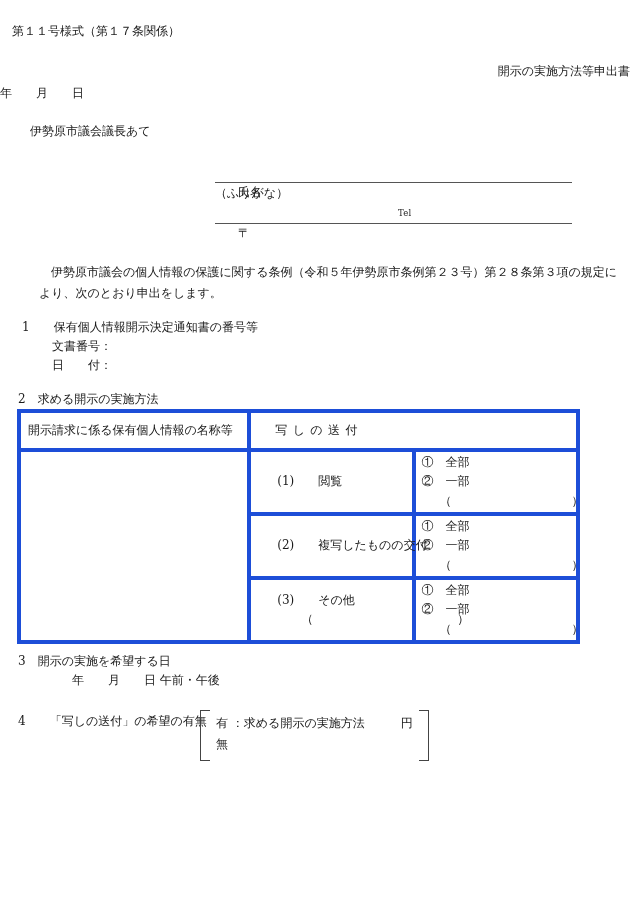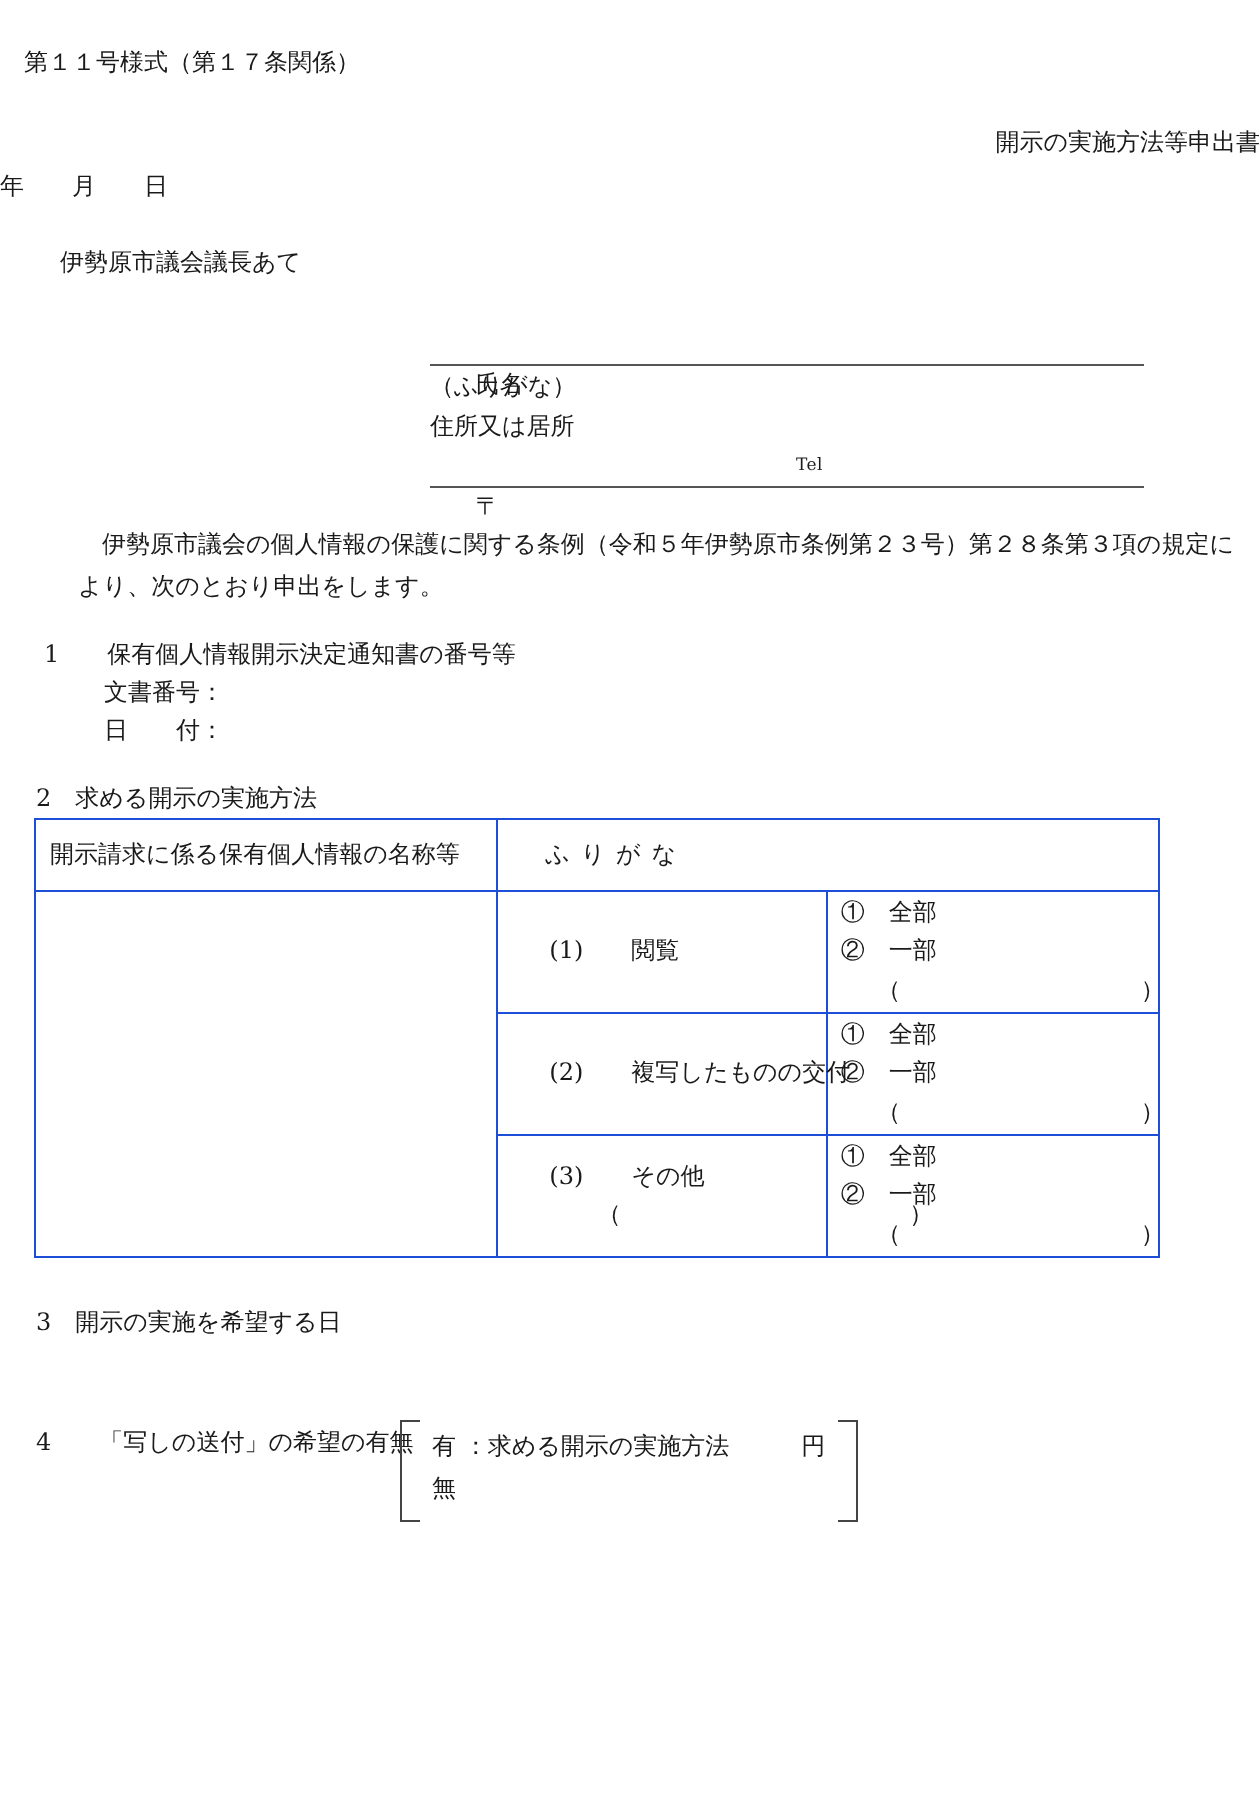--- a/index.html
+++ b/index.html
@@ -76,21 +76,21 @@
   table.method {
     position: absolute;
     left: 17px;
     top: 409px;
     width: 563px;
     border-collapse: collapse;
     font-size: 12px;
     table-layout: fixed;
   }
   table.method td {
-    border: 1px solid #1d4ed8;
+    border: 4px solid #1d4ed8;
     padding: 0;
     vertical-align: middle;
   }
   td.col-name  { width: 148px; }
   td.col-way   { width: 213px; }
   td.col-scope { width: 200px; }
 
   .hdr-name {
     line-height: 1.75;
     padding: 7px 6px 7px 7px;
@@ -136,21 +136,20 @@
 
   <div class="abs date-line-top">年　　月　　日</div>
 
   <div class="abs addressee">伊勢原市議会議長あて</div>
 
   <div class="applicant">
     <div class="row ruled">
       <span>氏名</span>
     </div>
     <div class="row">（ふりがな）</div>
-    <div class="row">住所又は居所</div>
     <div class="row ruled">
       <span>〒</span>
       <span class="tel">Tel</span>
     </div>
   </div>
 
   <div class="intro">
     <div class="indent">伊勢原市議会の個人情報の保護に関する条例（令和５年伊勢原市条例第２３号）第２８条第３項の規定に</div>
     <div>より、次のとおり申出をします。</div>
   </div>
@@ -161,21 +160,21 @@
 
   <div class="abs sec sec-2"><span>2</span>　<span>求める開示の実施方法</span></div>
 
   <table class="method">
     <tbody>
       <tr>
         <td class="col-name">
           <div class="hdr-name">開示請求に係る保有個人情報の名称等</div>
         </td>
         <td class="col-way" colspan="2">
-          <div class="hdr-way">ふりがな</div>
+          <div class="hdr-way">写しの送付</div>
         </td>
       </tr>
 
       <tr>
         <td class="col-name" rowspan="3"></td>
         <td class="col-way row-tall">
           <div class="way-label">(1)　　閲覧</div>
         </td>
         <td class="col-scope row-tall">
           <div class="scope-line">①　全部</div>
@@ -203,20 +202,21 @@
         <td class="col-scope row-tall">
           <div class="scope-line">①　全部</div>
           <div class="scope-line">②　一部</div>
           <div class="scope-line scope-paren"><span>（</span>　　　　　　　　　　<span>）</span></div>
         </td>
       </tr>
     </tbody>
   </table>
 
   <div class="abs sec sec-3"><span>3</span>　<span>開示の実施を希望する日</span></div>
+  <div class="abs sec sec-3-a">年　　月　　日 午前・午後</div>
 
   <div class="abs sec sec-4"><span>4</span>　　<span>「写しの送付」の希望の有無</span></div>
 
   <div class="bracket-group">
     <div class="brk brk-l"></div>
     <div class="brk-body">
       <div class="bl">有 ：求める開示の実施方法　　　円</div>
       <div class="bl">無</div>
     </div>
     <div class="brk brk-r"></div>

